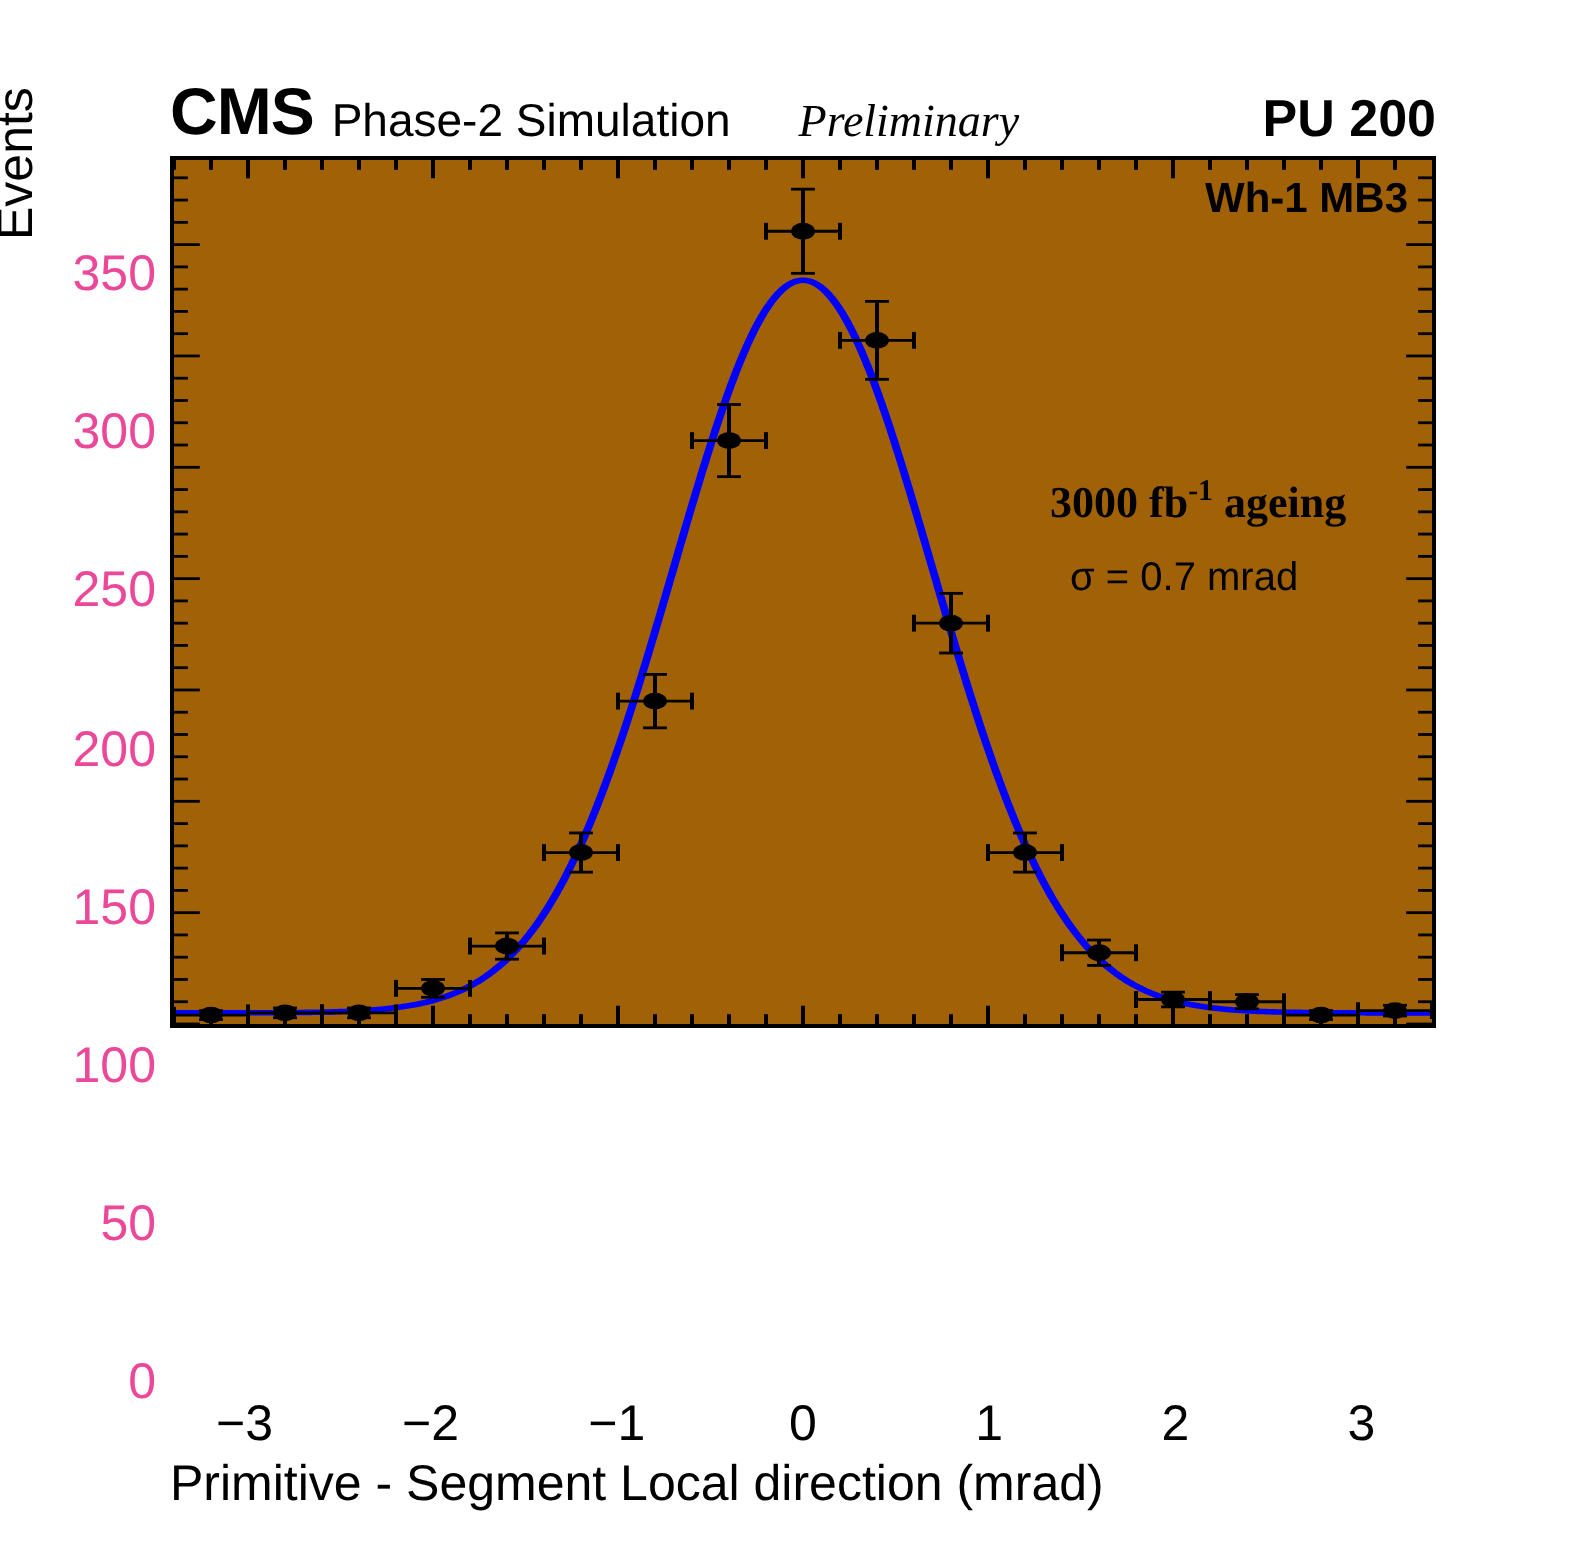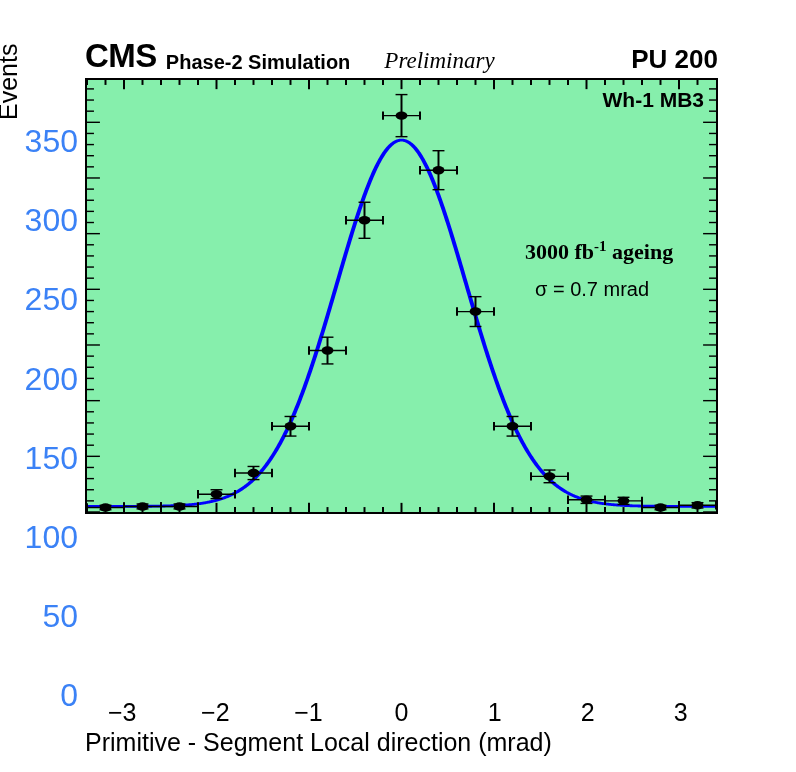--- a/index.html
+++ b/index.html
@@ -29,22 +29,22 @@
   #cms-logo {
     font-family: "Liberation Sans", sans-serif;
     font-weight: bold;
     font-size: 33px;
     letter-spacing: -0.5px;
     color: #000000;
     line-height: 1;
   }
   #cms-sublabel {
     font-family: "Liberation Sans", sans-serif;
-    font-weight: bold;
-    font-size: 20px;
+    font-weight: normal;
+    font-size: 23px;
     color: #000000;
     margin-left: 9px;
     line-height: 1;
   }
   #cms-status {
     font-family: "Liberation Serif", serif;
     font-style: italic;
     font-size: 23px;
     color: #000000;
     margin-left: 34px;
@@ -61,21 +61,21 @@
 
   
   #plot-frame {
     position: absolute;
     left: 85px;
     top: 78px;
     width: 633px;
     height: 436px;
     border: 2px solid #000000;
     box-sizing: border-box;
-    background: #86efac;
+    background: #a16207;
   }
   #plot-svg {
     position: absolute;
     left: 0;
     top: 0;
     width: 100%;
     height: 100%;
     display: block;
   }
 
@@ -104,22 +104,22 @@
     white-space: nowrap;
   }
 
   
   .y-tick-label {
     position: absolute;
     right: 0;
     width: 70px;
     text-align: right;
     font-family: "Liberation Sans", sans-serif;
-    font-size: 32px;
-    color: #3b82f6;
+    font-size: 25px;
+    color: #ec4899;
     line-height: 1;
   }
   #y-tick-labels {
     position: absolute;
     left: 0px;
     top: 0px;
     width: 78px;
     height: 772px;
   }
   .x-tick-label {

